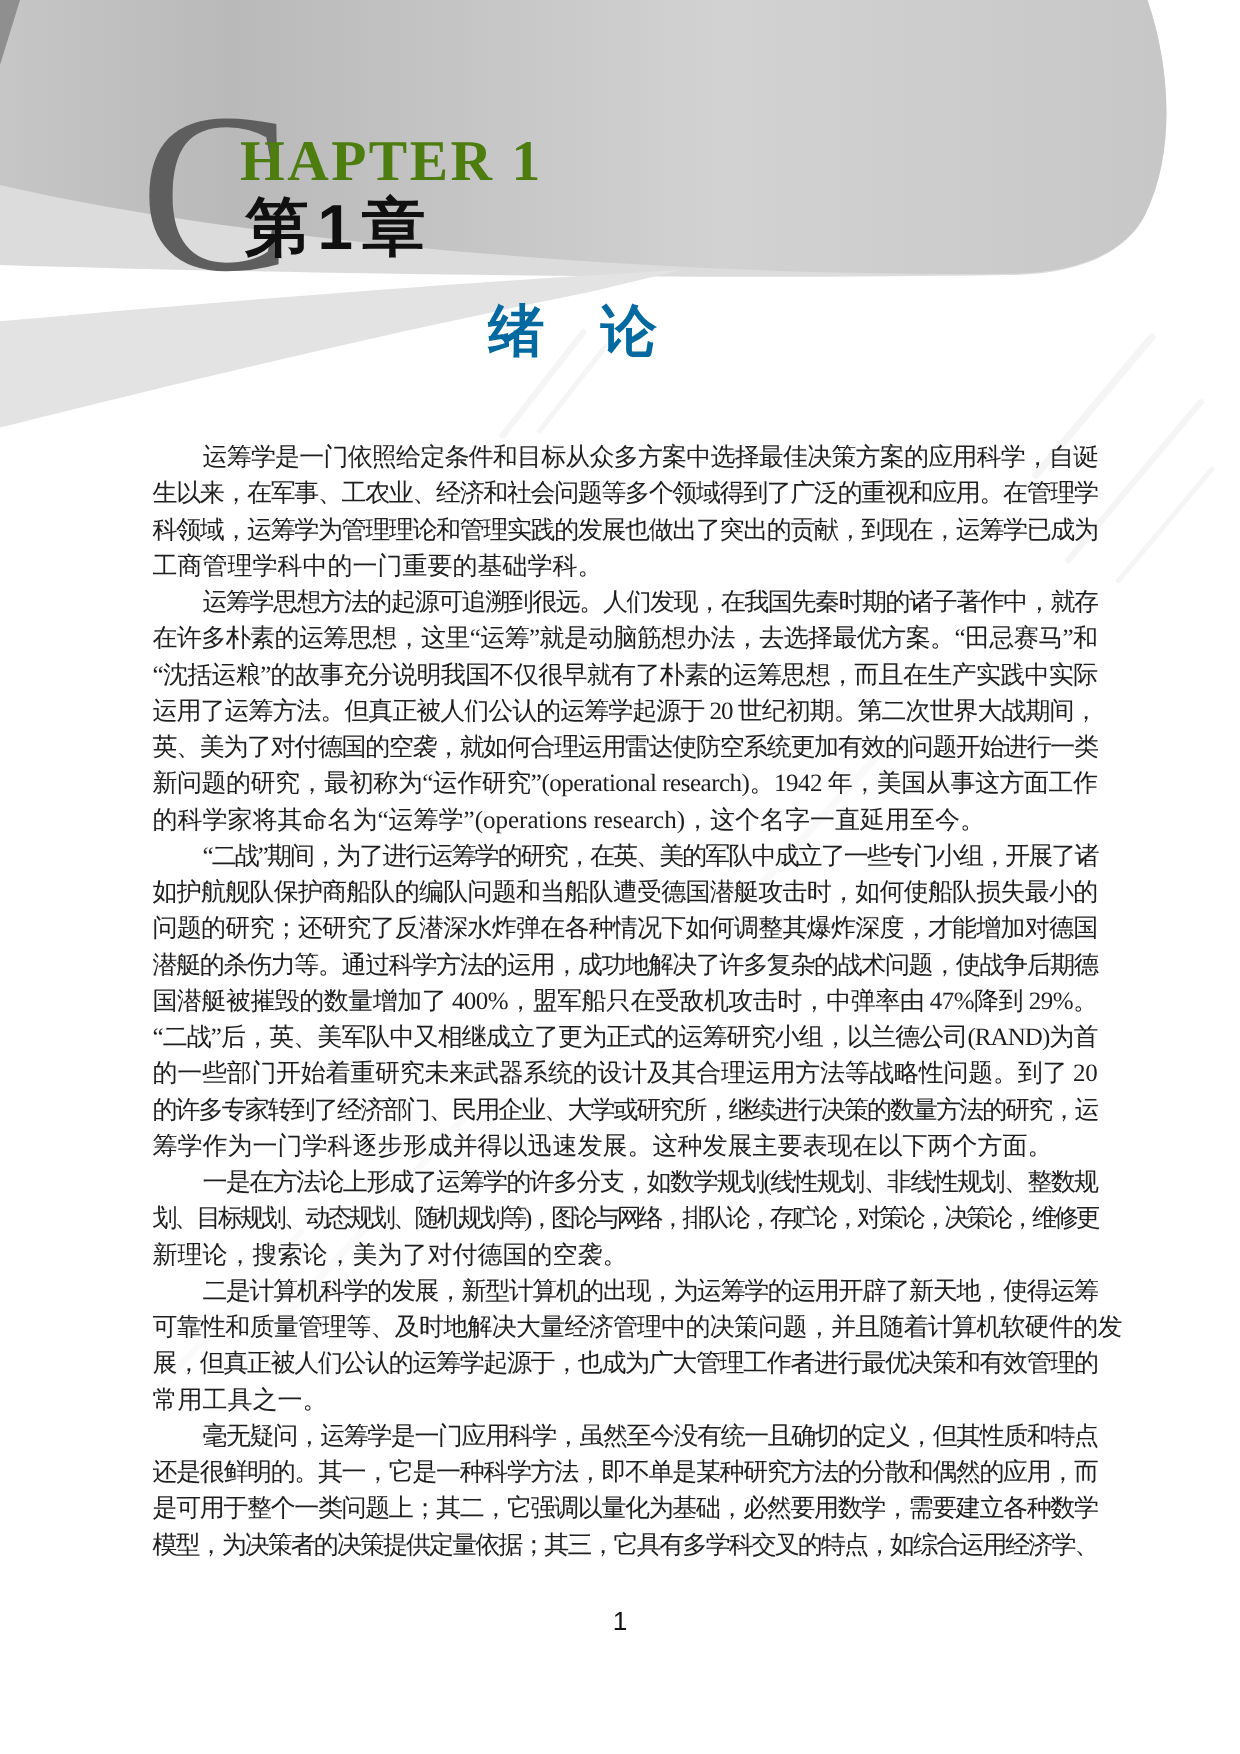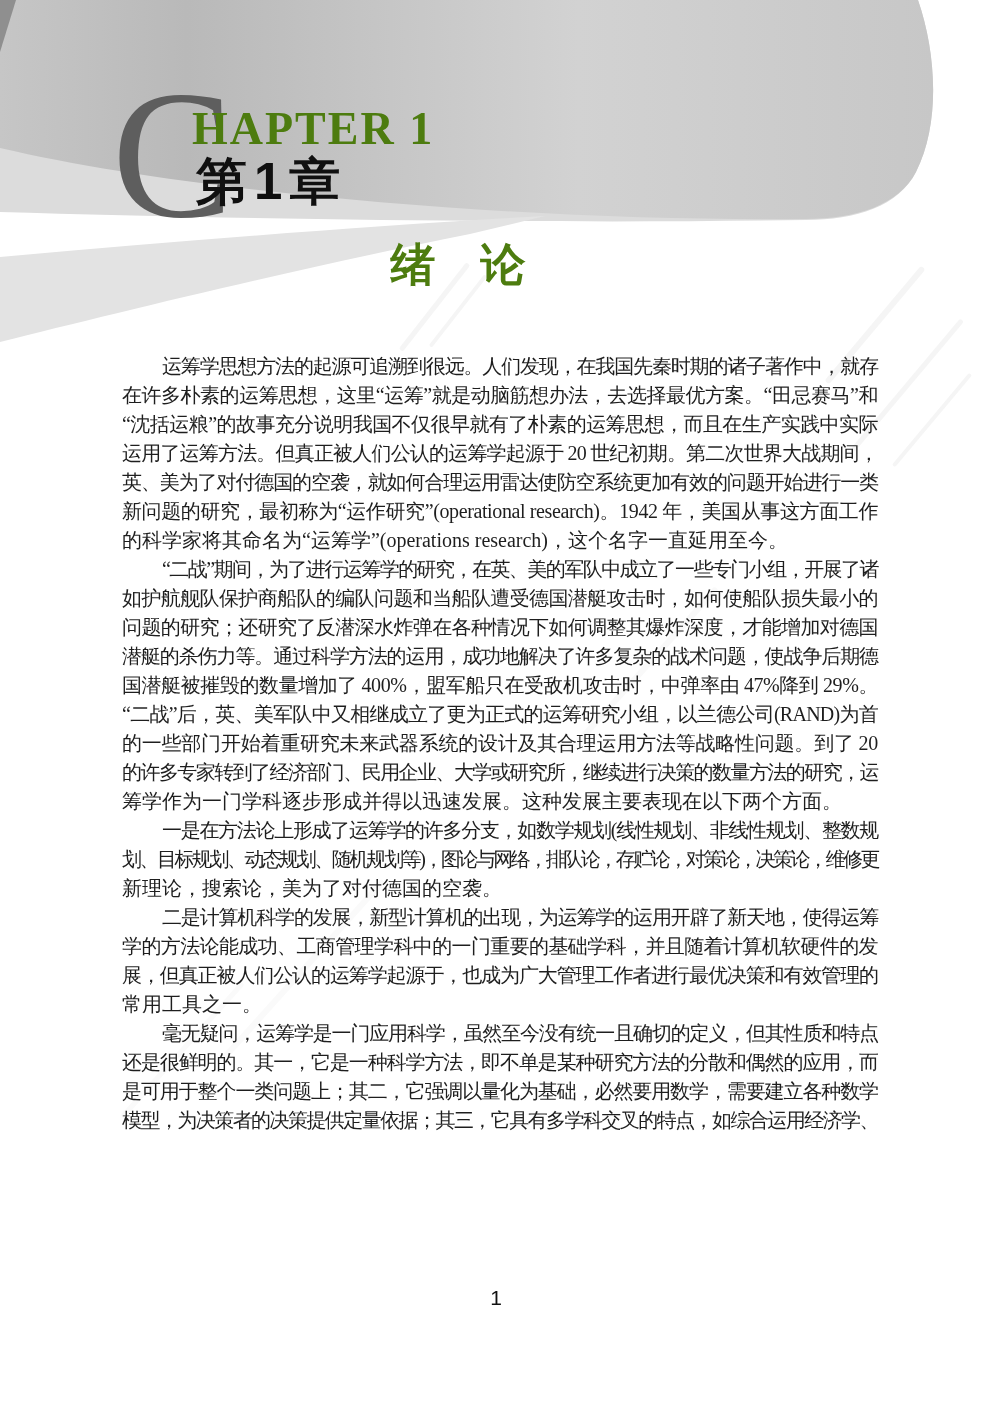--- a/index.html
+++ b/index.html
@@ -25,21 +25,21 @@
   }
   .chapter-cn{
     position:absolute;left:84px;top:92px;
     font-family:"Liberation Sans","DejaVu Sans",sans-serif;
     font-size:51px;line-height:1;font-weight:bold;color:#101010;letter-spacing:7px;
   }
   
   .page-title{
     position:absolute;left:0;top:238px;width:916px;text-align:center;z-index:3;
     font-family:"Liberation Sans","DejaVu Sans",sans-serif;
-    font-size:45px;line-height:1.2;font-weight:bold;color:#4d7c0f;
+    font-size:45px;line-height:1.2;font-weight:bold;color:#0369a1;
   }
   
   .body-text{
     position:absolute;left:122px;top:352px;width:756px;z-index:3;
   }
   .para{margin:0;padding:0;}
   .line{
     white-space:nowrap;height:29px;line-height:29px;
     font-size:20px;color:#1e1e1e;overflow:visible;
   }
@@ -90,20 +90,26 @@
 <div class="hdr chapter-line">
   <span class="big-c">C</span>
   <span class="chapter-en">HAPTER 1</span>
   <span class="chapter-cn">第1章</span>
 </div>
 
 <div class="page-title">绪　论</div>
 
 <div class="body-text">
     <div class="para">
+      <div class="line ind"><span style="letter-spacing: -0.648649px;">运筹学是一门依照给定条件和目标从众多方案中选择最佳决策方案的应用科学，自诞</span></div>
+      <div class="line"><span style="letter-spacing: -1.1px;">生以来，在军事、工农业、经济和社会问题等多个领域得到了广泛的重视和应用。在管理学</span></div>
+      <div class="line"><span style="letter-spacing: -1.1px;">科领域，运筹学为管理理论和管理实践的发展也做出了突出的贡献，到现在，运筹学已成为</span></div>
+      <div class="line short"><span>工商管理学科中的一门重要的基础学科。</span></div>
+    </div>
+    <div class="para">
       <div class="line ind"><span style="letter-spacing: -1.15789px;">运筹学思想方法的起源可追溯到很远。人们发现，在我国先秦时期的诸子著作中，就存</span></div>
       <div class="line"><span style="letter-spacing: -0.475991px;">在许多朴素的运筹思想，这里“运筹”就是动脑筋想办法，去选择最优方案。“田忌赛马”和</span></div>
       <div class="line"><span style="letter-spacing: -0.544141px;">“沈括运粮”的故事充分说明我国不仅很早就有了朴素的运筹思想，而且在生产实践中实际</span></div>
       <div class="line"><span style="letter-spacing: -0.809524px;">运用了运筹方法。但真正被人们公认的运筹学起源于 20 世纪初期。第二次世界大战期间，</span></div>
       <div class="line"><span style="letter-spacing: -1.1px;">英、美为了对付德国的空袭，就如何合理运用雷达使防空系统更加有效的问题开始进行一类</span></div>
       <div class="line"><span style="letter-spacing: -0.386719px;">新问题的研究，最初称为“运作研究”(operational research)。1942 年，美国从事这方面工作</span></div>
       <div class="line short"><span>的科学家将其命名为“运筹学”(operations research)，这个名字一直延用至今。</span></div>
     </div>
     <div class="para">
       <div class="line ind"><span style="letter-spacing: -1.54414px;">“二战”期间，为了进行运筹学的研究，在英、美的军队中成立了一些专门小组，开展了诸</span></div>
@@ -116,21 +122,21 @@
       <div class="line"><span style="letter-spacing: -1.56098px;">的许多专家转到了经济部门、民用企业、大学或研究所，继续进行决策的数量方法的研究，运</span></div>
       <div class="line short"><span>筹学作为一门学科逐步形成并得以迅速发展。这种发展主要表现在以下两个方面。</span></div>
     </div>
     <div class="para">
       <div class="line ind"><span style="letter-spacing: -1.29928px;">一是在方法论上形成了运筹学的许多分支，如数学规划(线性规划、非线性规划、整数规</span></div>
       <div class="line"><span style="letter-spacing: -2.51527px;">划、目标规划、动态规划、随机规划等)，图论与网络，排队论，存贮论，对策论，决策论，维修更</span></div>
       <div class="line short"><span>新理论，搜索论，美为了对付德国的空袭。</span></div>
     </div>
     <div class="para">
       <div class="line ind"><span style="letter-spacing: -1.15789px;">二是计算机科学的发展，新型计算机的出现，为运筹学的运用开辟了新天地，使得运筹</span></div>
-      <div class="line"><span style="letter-spacing: -0.615385px;">学的方法论能成功、工商管理学科中的一门重要的基础学科，并且随着计算机软硬件的发</span></div>
+      <div class="line"><span style="letter-spacing: -0.615385px;">可靠性和质量管理等、及时地解决大量经济管理中的决策问题，并且随着计算机软硬件的发</span></div>
       <div class="line"><span style="letter-spacing: -1.1px;">展，但真正被人们公认的运筹学起源于，也成为广大管理工作者进行最优决策和有效管理的</span></div>
       <div class="line short"><span>常用工具之一。</span></div>
     </div>
     <div class="para">
       <div class="line ind"><span style="letter-spacing: -1.15789px;">毫无疑问，运筹学是一门应用科学，虽然至今没有统一且确切的定义，但其性质和特点</span></div>
       <div class="line"><span style="letter-spacing: -1.1px;">还是很鲜明的。其一，它是一种科学方法，即不单是某种研究方法的分散和偶然的应用，而</span></div>
       <div class="line"><span style="letter-spacing: -1.1px;">是可用于整个一类问题上；其二，它强调以量化为基础，必然要用数学，需要建立各种数学</span></div>
       <div class="line"><span style="letter-spacing: -1.56098px;">模型，为决策者的决策提供定量依据；其三，它具有多学科交叉的特点，如综合运用经济学、</span></div>
     </div>
   </div>

